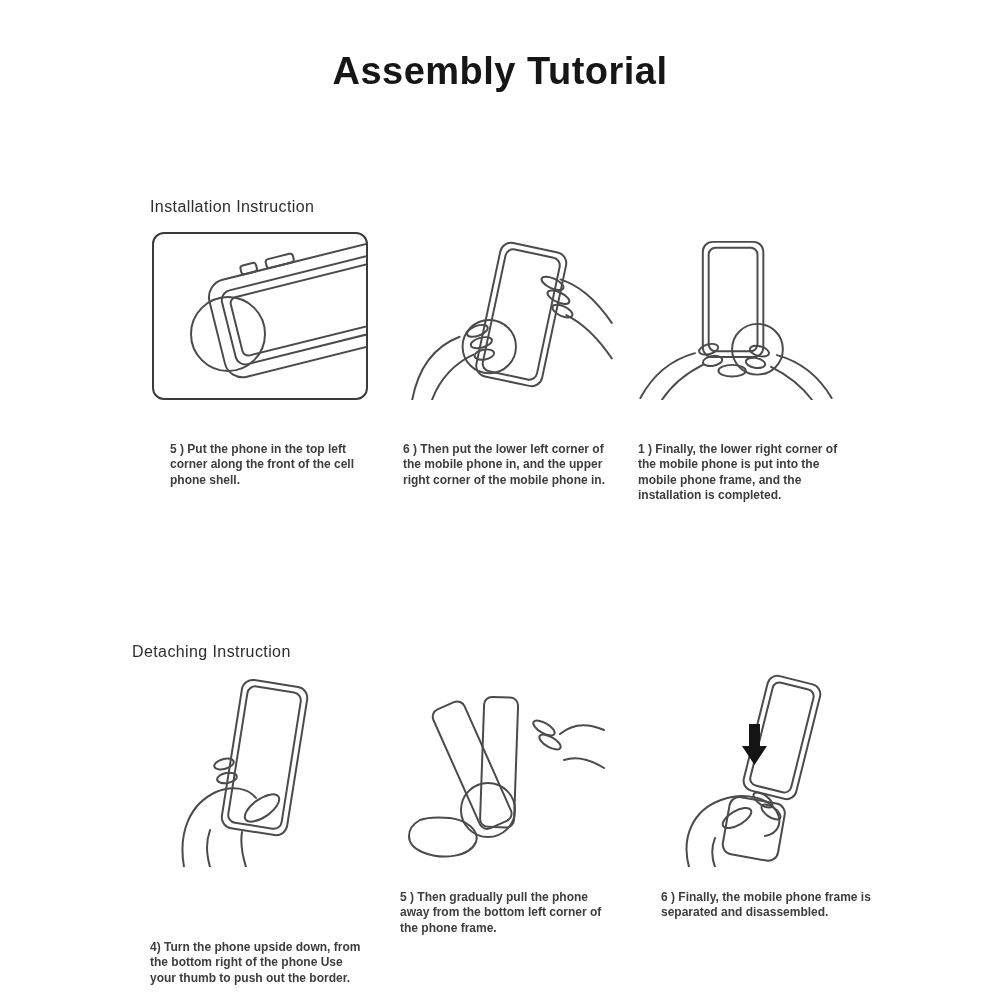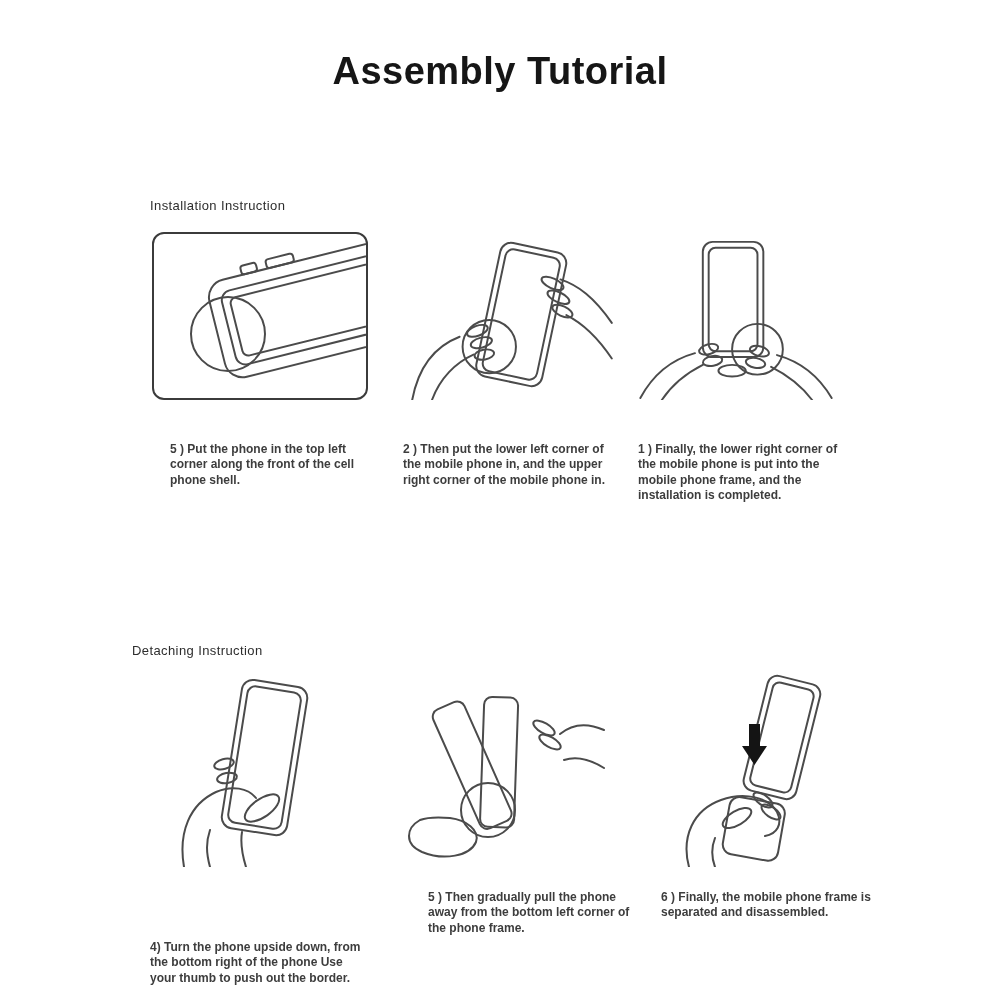--- a/index.html
+++ b/index.html
@@ -7,21 +7,21 @@
     width:1000px; height:1000px; background:#ffffff;
     font-family:"Liberation Sans", sans-serif;
     position:relative; overflow:hidden;
   }
   .abs { position:absolute; }
   .page-title {
     left:0; right:0; top:50px; text-align:center;
     font-size:38px; font-weight:700; color:#161616; letter-spacing:0.5px;
   }
   .section-heading {
-    font-size:13px; color:#2d2d2d; letter-spacing:0.4px; font-weight:400;
+    font-size:16px; color:#2d2d2d; letter-spacing:0.4px; font-weight:400;
   }
   .caption {
     font-size:12px; font-weight:700; color:#3d3d3d; line-height:1.28;
   }
   .panel { overflow:hidden; }
   .panel-border { border:2px solid #3b3b3b; border-radius:12px; }
   svg.sketch { display:block; width:100%; height:100%; }
   svg.sketch .ln { fill:none; stroke:#4b4b4b; stroke-width:2; stroke-linecap:round; stroke-linejoin:round; }
   svg.sketch .solid { fill:#141414; stroke:none; }
 </style>
@@ -86,21 +86,21 @@
       <path d="M182,168 C170,152 156,142 140,134"></path>
       <ellipse cx="128" cy="118" rx="10" ry="5" transform="rotate(15 128 118)"></ellipse>
       <ellipse cx="124" cy="130" rx="10" ry="5" transform="rotate(10 124 130)"></ellipse>
       <ellipse cx="100" cy="138" rx="14" ry="6"></ellipse>
     </g>
     <circle class="ln" cx="126" cy="116" r="26"></circle>
   </svg>
 </div>
 
 <div class="abs caption" style="left:170px; top:442px; width:200px;">5 ) Put the phone in the top left corner along the front of the cell phone shell.</div>
-<div class="abs caption" style="left:403px; top:442px; width:205px;">2 ) Then put the lower left corner of the mobile phone in, and the upper right corner of the mobile phone in.</div>
+<div class="abs caption" style="left:403px; top:442px; width:205px;">6 ) Then put the lower left corner of the mobile phone in, and the upper right corner of the mobile phone in.</div>
 <div class="abs caption" style="left:638px; top:442px; width:218px;">1 ) Finally, the lower right corner of the mobile phone is put into the mobile phone frame, and the installation is completed.</div>
 
 <div class="abs section-heading" style="left:132px; top:643px;">Detaching Instruction</div>
 
 <div class="abs panel" style="left:150px; top:672px; width:205px; height:195px;">
   <svg class="sketch" viewBox="0 0 205 195">
     <g class="ln" transform="rotate(9 110 95)">
       <rect x="80" y="10" width="66" height="150" rx="11"></rect>
       <rect x="86" y="16" width="54" height="138" rx="8"></rect>
     </g>
@@ -151,14 +151,14 @@
       <path d="M44,195 C36,165 48,138 76,128 C100,119 124,126 132,140 C138,152 132,162 120,164"></path>
       <ellipse cx="118" cy="128" rx="11" ry="5" transform="rotate(35 118 128)"></ellipse>
       <ellipse cx="126" cy="140" rx="11" ry="5" transform="rotate(35 126 140)"></ellipse>
       <ellipse cx="92" cy="146" rx="16" ry="7" transform="rotate(-30 92 146)"></ellipse>
       <path d="M70,195 C66,184 66,176 70,166"></path>
     </g>
   </svg>
 </div>
 
 <div class="abs caption" style="left:150px; top:940px; width:212px;">4) Turn the phone upside down, from the bottom right of the phone Use your thumb to push out the border.</div>
-<div class="abs caption" style="left:400px; top:890px; width:210px;margin-left:28px;">5 ) Then gradually pull the phone away from the bottom left corner of the phone frame.</div>
+<div class="abs caption" style="left:400px; top:890px; width:210px;">5 ) Then gradually pull the phone away from the bottom left corner of the phone frame.</div>
 <div class="abs caption" style="left:645px; top:890px; width:230px;margin-left:16px;">6 )  Finally, the mobile phone frame is separated and disassembled.</div>
 
 </body></html>

